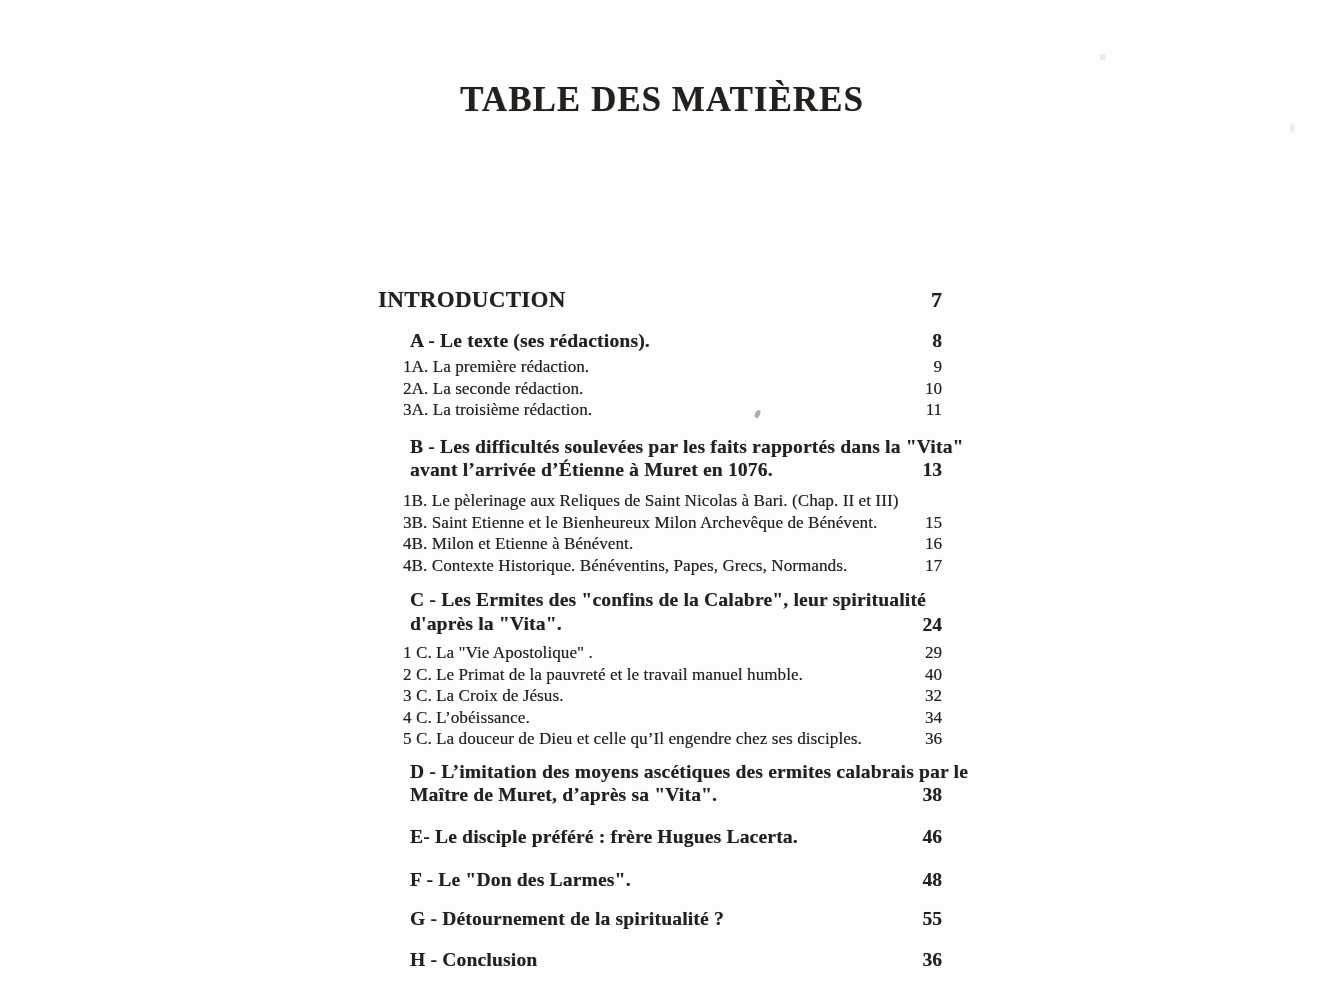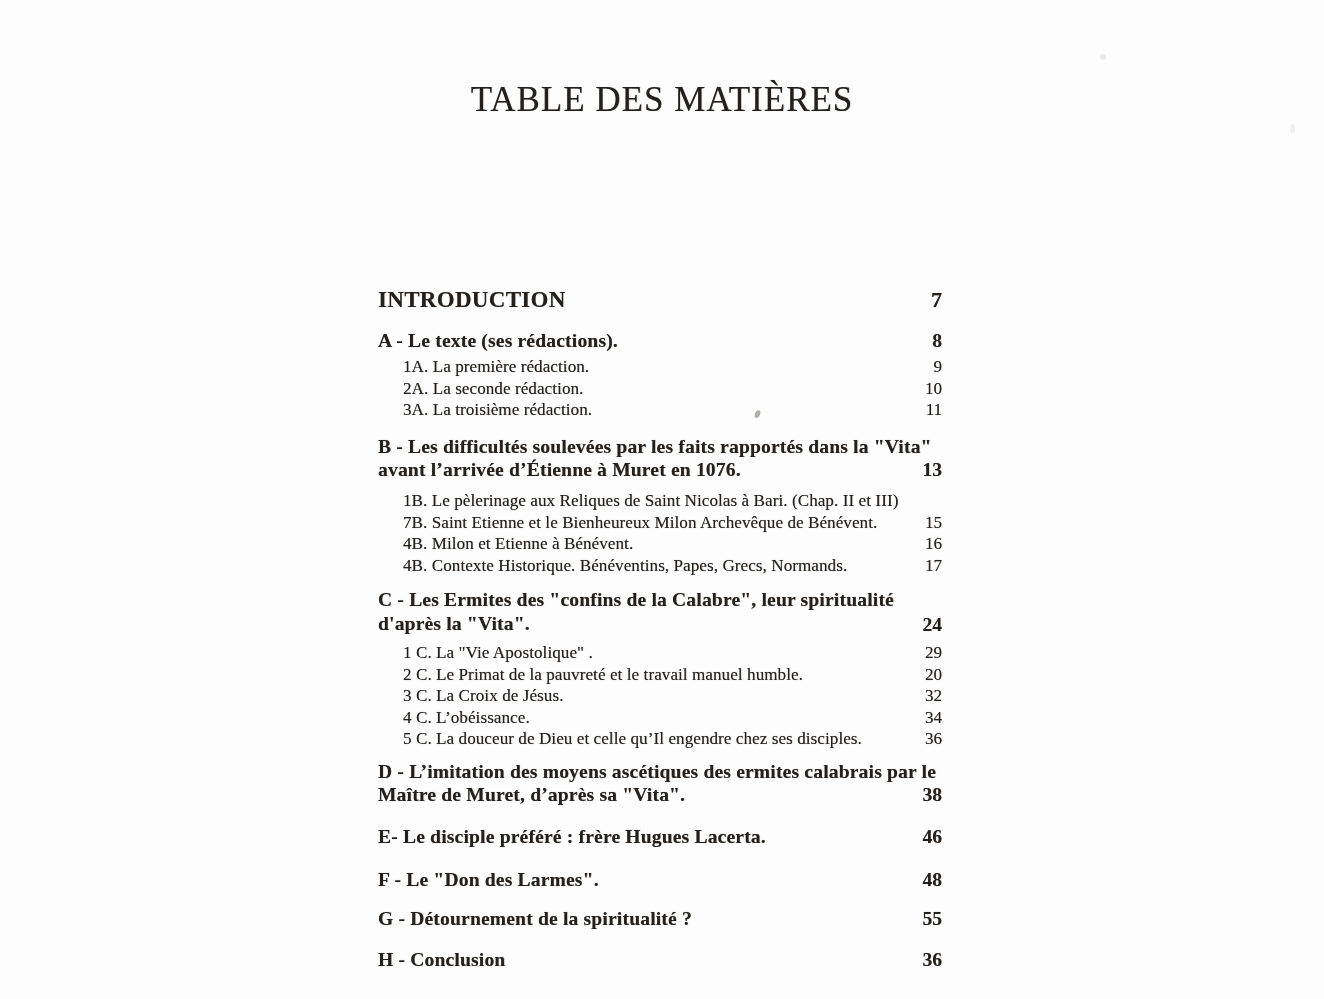--- a/index.html
+++ b/index.html
@@ -8,30 +8,30 @@
     background:#fdfdfd;
     font-family:"Liberation Serif","DejaVu Serif",serif;
     color:#23201d;
   }
   .page {
     position:relative; width:1324px; height:999px;
     text-shadow: 0.3px 0.3px 0.7px rgba(35,32,29,0.45);
   }
   .title {
     position:absolute; top:80px; left:0; width:100%;
-    text-align:center; font-weight:normal; font-size:35px;
+    text-align:center; font-weight:bold; font-size:35px;
     letter-spacing:1px; line-height:40px;
   }
   .toc { position:absolute; left:378px; top:0; width:566px; height:999px; }
   .grp { position:absolute; left:0; width:100%; }
   .hrow { display:flex; justify-content:space-between; align-items:flex-end;gap:40px; }
   .hlines { flex:1 1 auto; min-width:0; }
   .hline {
     white-space:nowrap; font-weight:bold; font-size:19.5px;
-    line-height:23px; letter-spacing:0.2px;
+    line-height:23px; letter-spacing:0.2px;margin-left:32px;
   }
   .lh24 .hline { line-height:24px; }
   .hnum {
     font-weight:bold; font-size:19.5px; line-height:23px;
     text-align:right; min-width:36px; padding-right:2px; flex:0 0 auto;
   }
   .intro-label { font-weight:bold; font-size:23px; line-height:26px; letter-spacing:0.3px; white-space:nowrap; }
   .intro-num  { font-weight:bold; font-size:22px; line-height:26px; text-align:right; min-width:36px; padding-right:2px; }
   .irow {
     display:flex; justify-content:flex-end;
@@ -95,21 +95,21 @@
         <div class="hline">avant l’arrivée d’Étienne à Muret en 1076.</div>
       </div>
       <div class="hnum">13</div>
     </div>
     <div class="grp" style="top:490px">
       <div class="irow">
         <span class="ilabel">1B. Le pèlerinage aux Reliques de Saint Nicolas à Bari. (Chap. II et III)</span>
         <span class="inum"></span>
       </div>
       <div class="irow">
-        <span class="ilabel">7B. Saint Etienne et le Bienheureux Milon Archevêque de Bénévent.</span>
+        <span class="ilabel">3B. Saint Etienne et le Bienheureux Milon Archevêque de Bénévent.</span>
         <span class="inum">15</span>
       </div>
       <div class="irow">
         <span class="ilabel">4B. Milon et Etienne à Bénévent.</span>
         <span class="inum">16</span>
       </div>
       <div class="irow">
         <span class="ilabel">4B. Contexte Historique. Bénéventins, Papes, Grecs,  Normands.</span>
         <span class="inum">17</span>
       </div>
@@ -122,21 +122,21 @@
       </div>
       <div class="hnum">24</div>
     </div>
     <div class="grp" style="top:642px">
       <div class="irow">
         <span class="ilabel">1 C. La "Vie Apostolique" .</span>
         <span class="inum">29</span>
       </div>
       <div class="irow">
         <span class="ilabel">2 C. Le Primat de la pauvreté et le travail manuel humble.</span>
-        <span class="inum">20</span>
+        <span class="inum">40</span>
       </div>
       <div class="irow">
         <span class="ilabel">3 C. La Croix de Jésus.</span>
         <span class="inum">32</span>
       </div>
       <div class="irow">
         <span class="ilabel">4 C. L’obéissance.</span>
         <span class="inum">34</span>
       </div>
       <div class="irow">

